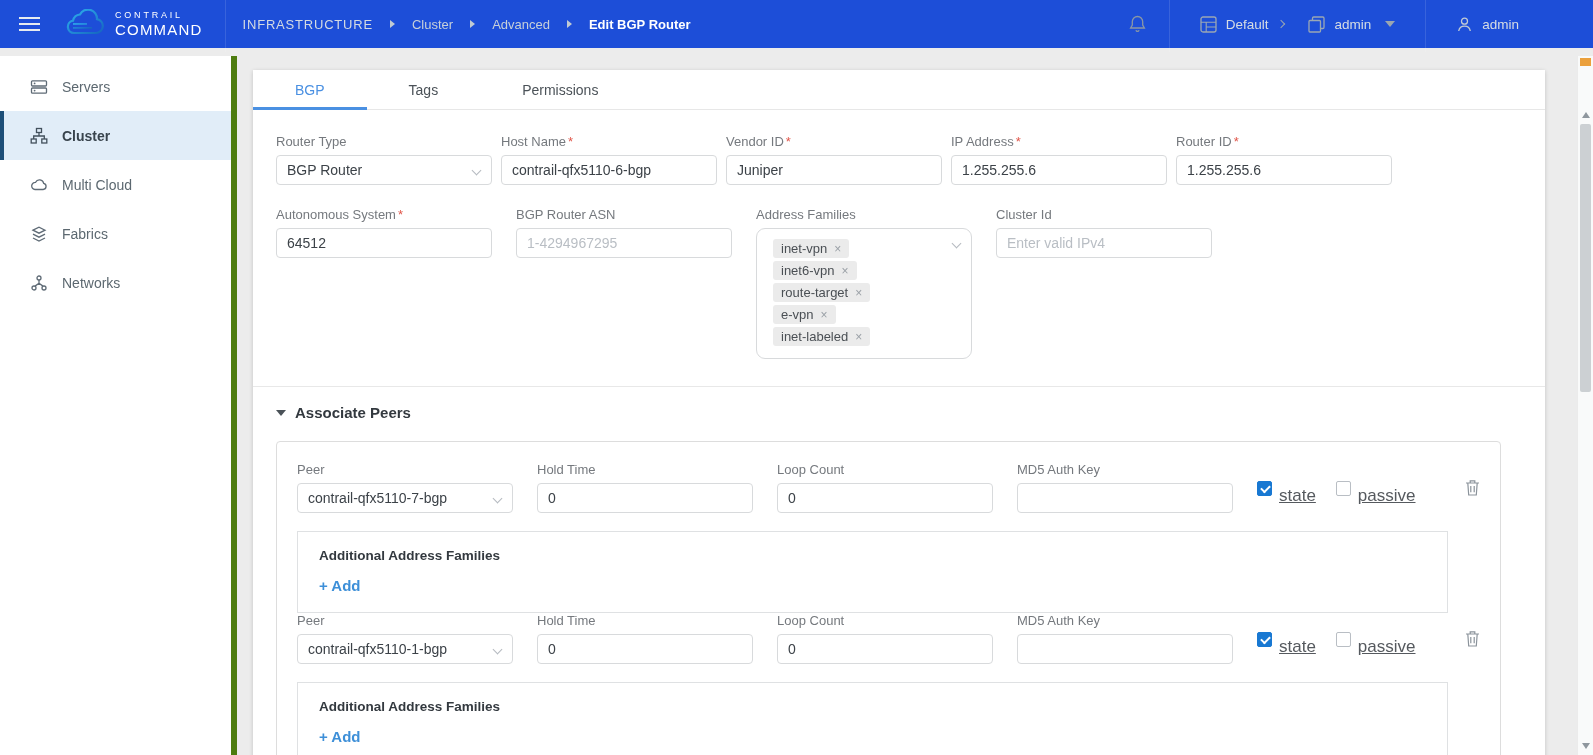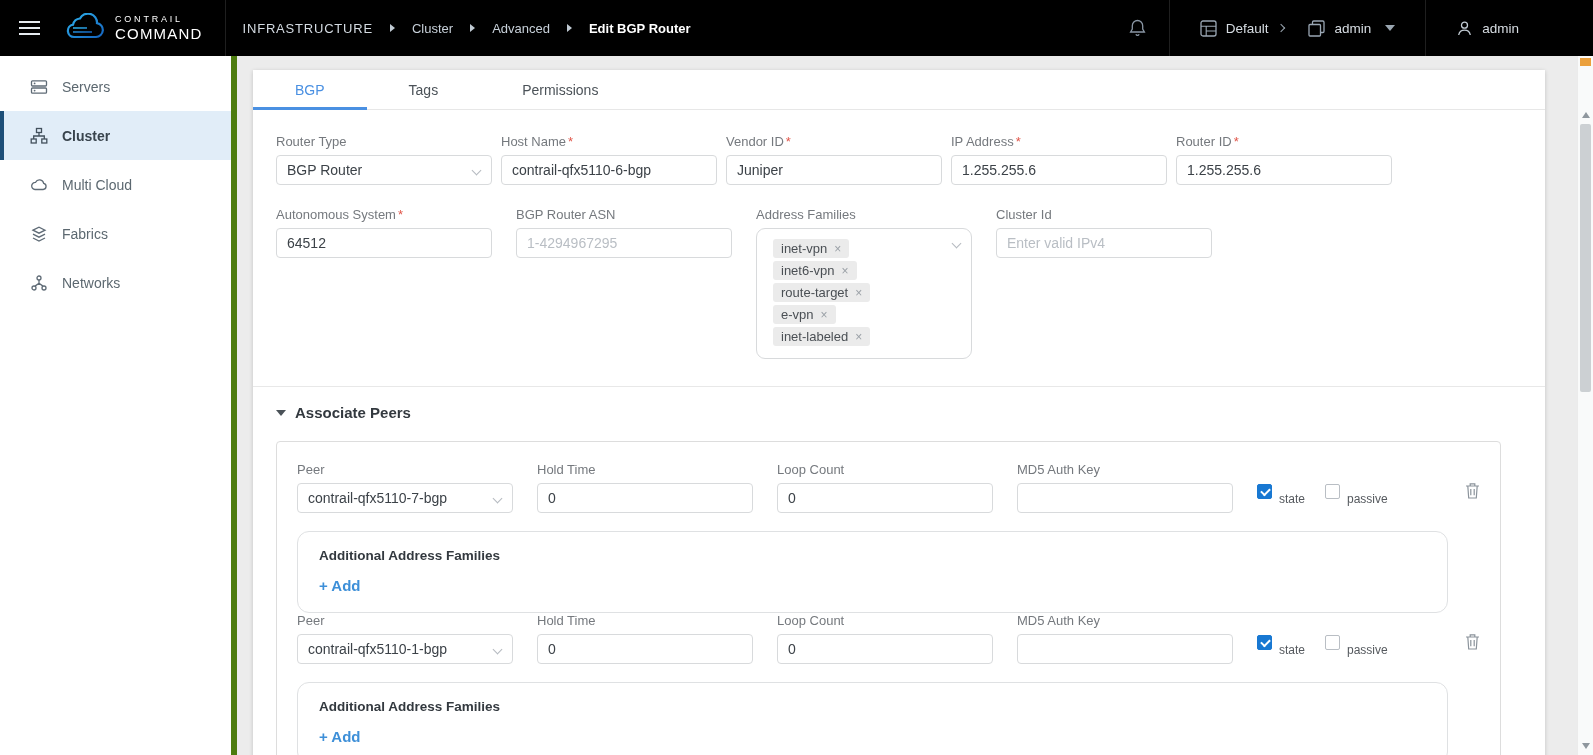--- a/index.html
+++ b/index.html
@@ -4,22 +4,22 @@
 <style>
   * { box-sizing: border-box; }
   html,body { margin:0; padding:0; }
   body {
     width:1593px; height:755px; overflow:hidden; position:relative;
     font-family:"Liberation Sans", sans-serif; background:#ececec; color:#3c4248;
   }
 
   
   .navbar {
-    position:absolute; top:0; left:0; width:1593px; height:56px;
-    background:#000000; display:flex; align-items:center; color:#fff; z-index:10;
+    position:absolute; top:0; left:0; width:1593px; height:48px;
+    background:#1d4ed8; display:flex; align-items:center; color:#fff; z-index:10;
   }
   .hamburger { margin-left:19px; cursor:pointer; }
   .hamburger i { display:block; width:21px; height:2px; background:#e6ebf0; margin:4px 0; }
   .logo { display:flex; align-items:center; margin-left:24px; gap:9px; cursor:pointer; }
   .logo-text { display:flex; flex-direction:column; line-height:1.15; }
   .logo-top { font-size:9px; letter-spacing:2.8px; color:#ffffff; }
   .logo-bottom { font-size:15px; letter-spacing:1.2px; color:#ffffff; }
   .nav-divider { width:1px; height:56px; background:rgba(255,255,255,0.12); margin-left:22px; }
   .nav-divider.tall { margin:0 18px; }
   .breadcrumb { display:flex; align-items:center; gap:17px; margin-left:17px; }
@@ -95,25 +95,25 @@
   .cb-area { display:flex; align-items:center; padding-bottom:7px; }
   .cb {
     width:15px; height:15px; border:1px solid #b9bec4; border-radius:2px; background:#fff;
     display:inline-block; position:relative; cursor:pointer; flex:0 0 15px;
   }
   .cb.checked { background:#1878d2; border-color:#1878d2; }
   .cb.checked::after {
     content:""; position:absolute; left:3px; top:3px; width:7px; height:4px;
     border-left:2px solid #fff; border-bottom:2px solid #fff; transform:rotate(-45deg);
   }
-  .cb-label { font-size:12px; color:#55595e; margin:16px 0 0 7px; }
+  .cb-label { font-size:17px; color:#55595e; margin:16px 0 0 7px;text-decoration:underline; }
   .cb-gap { width:20px; }
   .trash { margin-left:auto; cursor:pointer; display:flex; padding-bottom:1px; }
 
-  .addl { border:1px solid #dfe1e3; border-radius:12px; margin:18px 32px 0 0; padding:16px 21px 17px; }
+  .addl { border:1px solid #dfe1e3; border-radius:0; margin:18px 32px 0 0; padding:16px 21px 17px; }
   .addl h4 { margin:0; font-size:13.5px; font-weight:bold; color:#33393f; }
   .add-link { display:inline-block; margin-top:14px; color:#3d8fd8; font-size:15px; font-weight:bold; cursor:pointer; text-decoration:none; }
 
   
   .scrollbar { position:absolute; top:56px; right:0; bottom:0; width:16px; background:#f9fafa; border-left:1px solid #ebebeb; z-index:6; }
   .sb-mark { position:absolute; top:2px; left:2px; right:2px; height:8px; background:#eba03c; }
   .sb-up { position:absolute; top:56px; left:4px; width:0; height:0; border-left:4px solid transparent; border-right:4px solid transparent; border-bottom:6px solid #8f979e; }
   .sb-thumb { position:absolute; top:68px; left:2px; right:2px; height:268px; background:#ccd0d3; border-radius:2px; }
   .sb-down { position:absolute; bottom:6px; left:4px; width:0; height:0; border-left:4px solid transparent; border-right:4px solid transparent; border-top:6px solid #8f979e; }
 </style>

